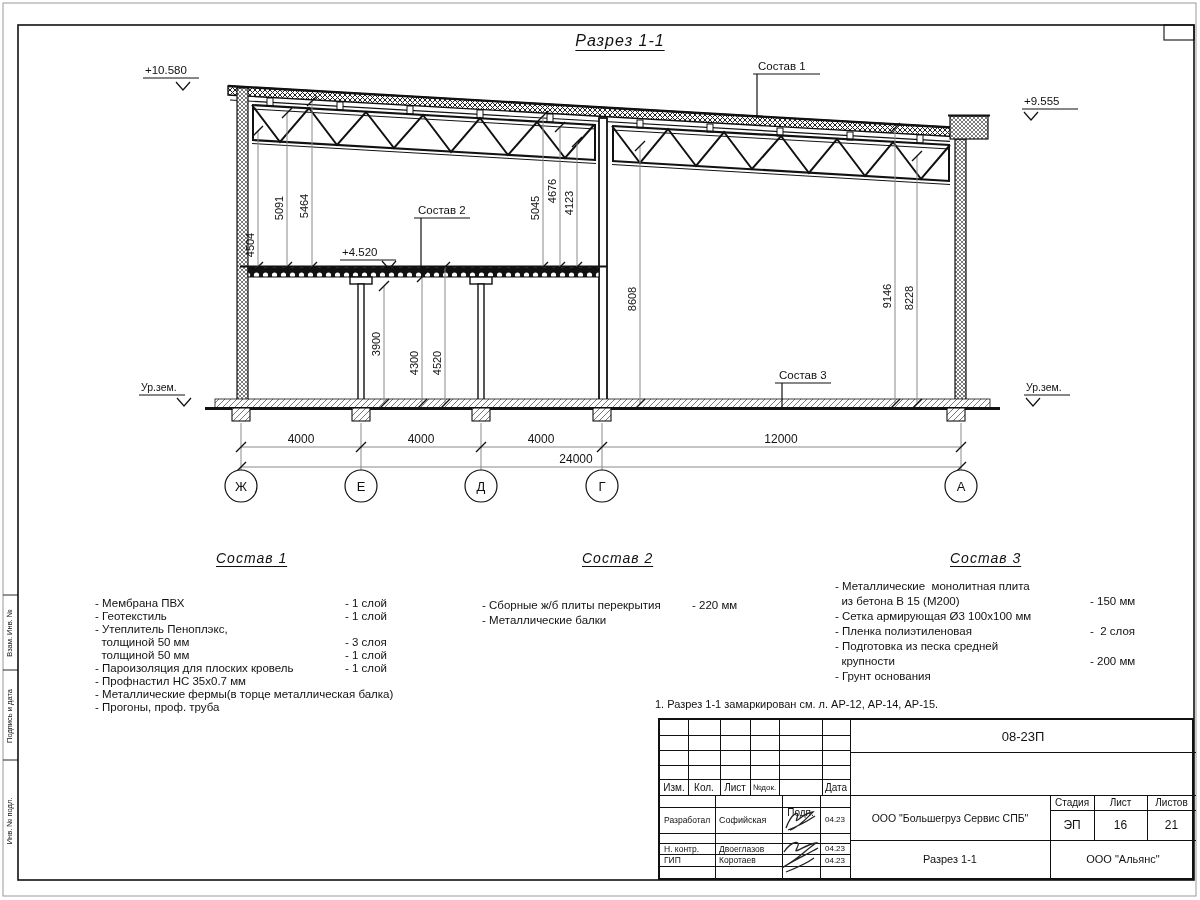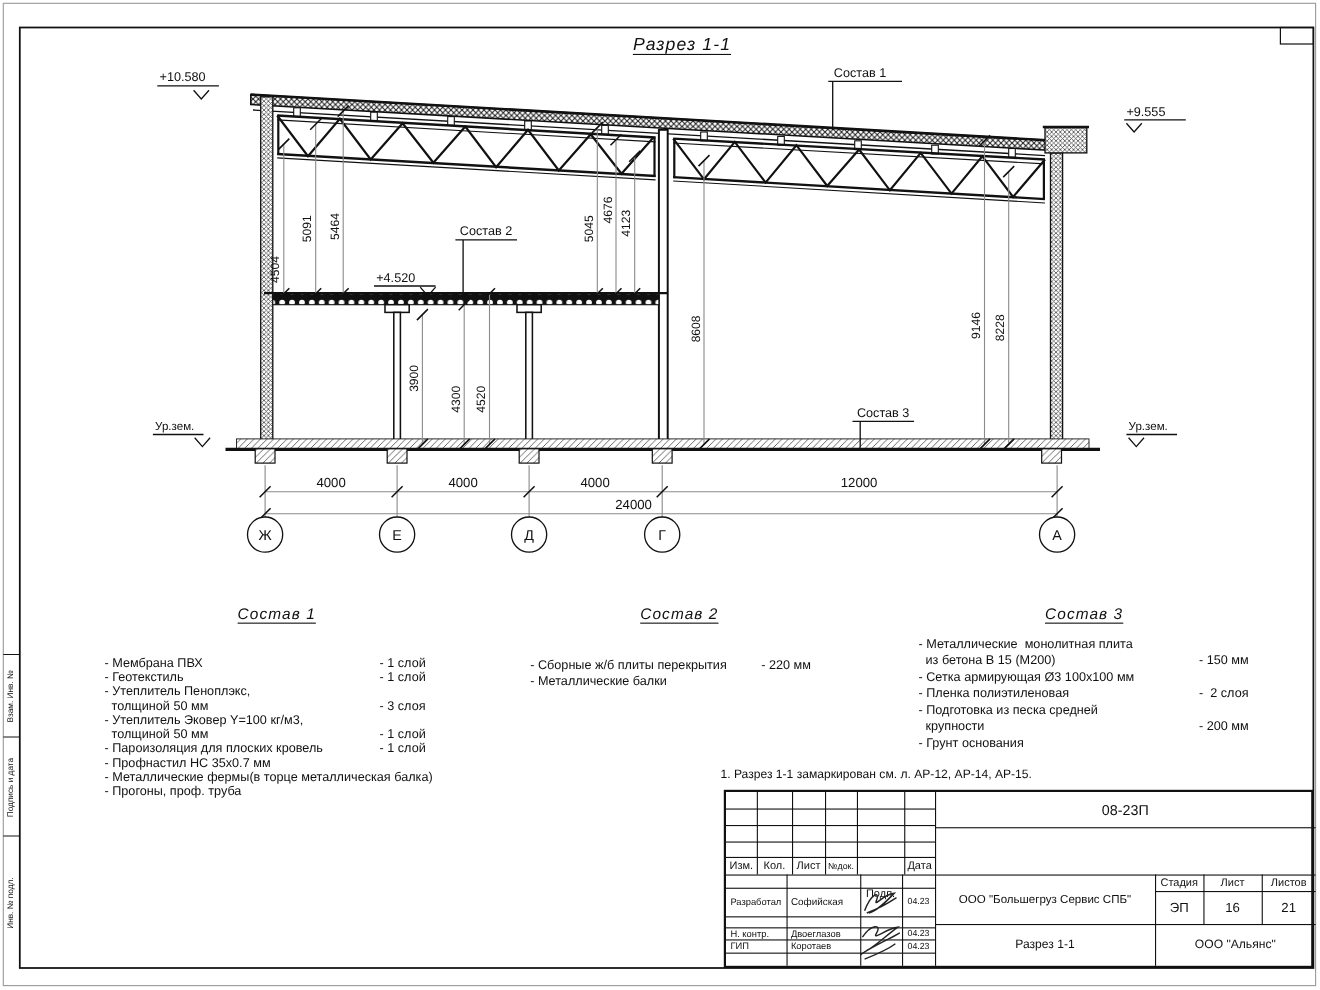--- a/index.html
+++ b/index.html
@@ -199,21 +199,20 @@
   </svg>
 
   <div class="abs main-title" style="left:555px;top:32px;width:130px;">Разрез 1-1</div>
 
   <div class="abs comp-title" style="left:216px;top:550px;">Состав 1</div>
   <div class="abs comp-list c1" style="left:95px;top:597px;width:400px;">
     <div class="crow"><span>- Мембрана ПВХ</span><span class="cval">- 1 слой</span></div>
     <div class="crow"><span>- Геотекстиль</span><span class="cval">- 1 слой</span></div>
     <div class="crow"><span>- Утеплитель Пеноплэкс,</span><span class="cval"></span></div>
     <div class="crow"><span>  толщиной 50 мм</span><span class="cval">- 3 слоя</span></div>
-    <div class="crow"><span>- Утеплитель Эковер Y=100 кг/м3,</span><span class="cval"></span></div>
     <div class="crow"><span>  толщиной 50 мм</span><span class="cval">- 1 слой</span></div>
     <div class="crow"><span>- Пароизоляция для плоских кровель</span><span class="cval">- 1 слой</span></div>
     <div class="crow"><span>- Профнастил НС 35х0.7 мм</span><span class="cval"></span></div>
     <div class="crow"><span>- Металлические фермы(в торце металлическая балка)</span><span class="cval"></span></div>
     <div class="crow"><span>- Прогоны, проф. труба</span><span class="cval"></span></div>
   </div>
 
   <div class="abs comp-title" style="left:582px;top:550px;">Состав 2</div>
   <div class="abs comp-list c2" style="left:482px;top:598px;width:300px;">
     <div class="crow"><span>- Сборные ж/б плиты перекрытия</span><span class="cval">- 220 мм</span></div>

